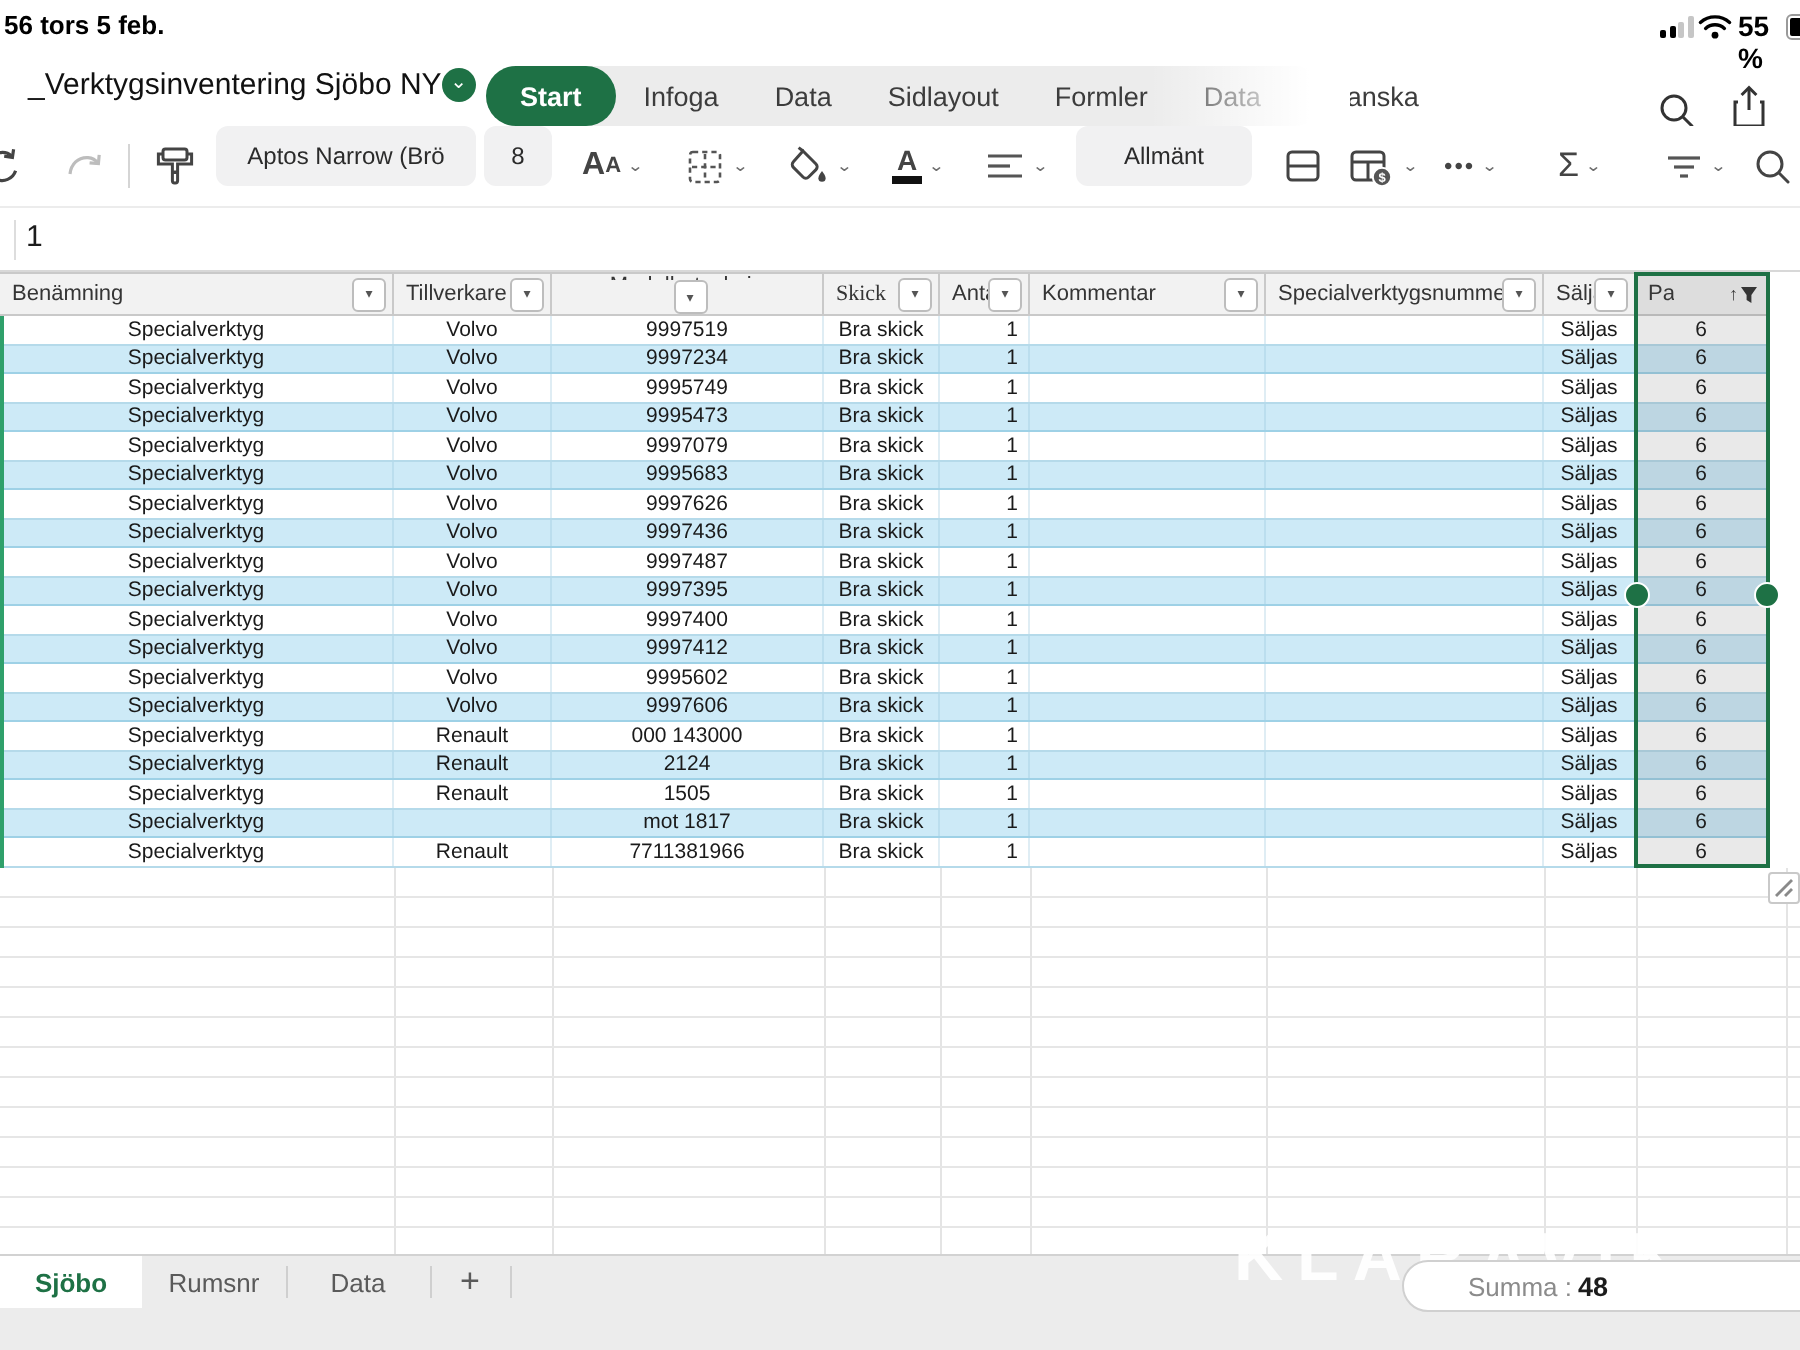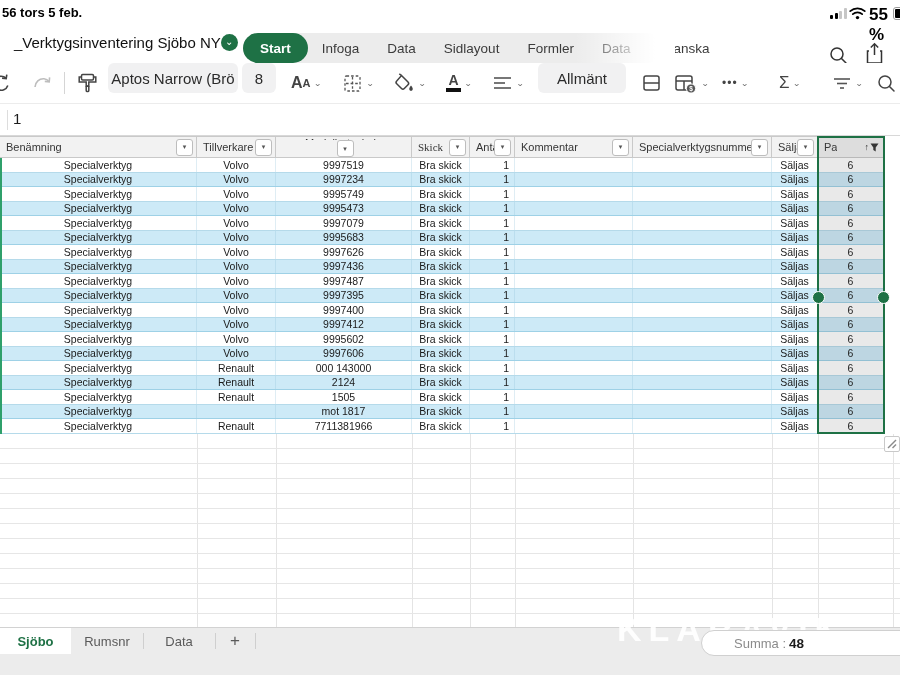--- a/index.html
+++ b/index.html
@@ -5,40 +5,40 @@
   html,body{margin:0;padding:0;}
   body{width:900px;height:675px;overflow:hidden;position:relative;background:#fff;
        font-family:"Liberation Sans",sans-serif;-webkit-font-smoothing:antialiased;}
   .abs{position:absolute;}
   
   #statusbar{left:0;top:0;width:900px;height:26px;}
   #clock{left:2px;top:5px;font-size:13px;font-weight:bold;color:#000;}
   #sig{left:830px;top:8px;display:flex;align-items:flex-end;gap:1.5px;height:11px;}
   #sig i{display:block;width:3px;border-radius:1px;}
   #wifi{left:849px;top:7px;}
-  #batt-pct{left:869px;top:5px;font-size:17px;font-weight:bold;color:#000;}
+  #batt-pct{left:869px;top:5px;font-size:14px;font-weight:bold;color:#000;}
   #batt{left:893px;top:7px;width:22px;height:11px;border:1px solid #9a9a9a;border-radius:3px;}
   #batt i{position:absolute;left:1px;top:1px;bottom:1px;width:10px;background:#000;border-radius:1px;}
   
   #titlerow{left:0;top:26px;width:900px;height:38px;}
   #doc-title{left:14px;top:8px;display:flex;align-items:center;gap:0;font-size:15px;color:#111;}
   #title-badge{width:17px;height:17px;border-radius:50%;background:#1e7145;color:#fff;display:flex;
                align-items:center;justify-content:center;font-size:10px;line-height:1;padding-bottom:2px;box-sizing:border-box;}
   #ribbon{left:243px;top:7px;width:419px;height:30px;background:#ececec;border-radius:15px;
           display:flex;align-items:center;}
   .rtab{padding:0 14px;font-size:13.5px;color:#3c3c3c;height:30px;display:flex;align-items:center;white-space:nowrap;}
   .rtab.active{background:#1e7145;color:#fff;border-radius:15px;padding:0 17px;font-weight:bold;}
   #ribbon-fade{left:575px;top:5px;width:100px;height:34px;background:linear-gradient(90deg,rgba(255,255,255,0),#fff 80%);}
   #ttl-search{left:829px;top:9px;}
   #ttl-share{left:865px;top:7px;}
   
   #toolbar{left:0;top:63px;width:900px;height:40px;background:#fff;}
   .titem{position:absolute;top:0;height:40px;display:flex;align-items:center;}
   .pill{background:#f1f1f2;border-radius:6px;height:30px;display:flex;align-items:center;justify-content:center;
-        font-size:15px;color:#2b2b2b;overflow:hidden;white-space:nowrap;}
+        font-size:12px;color:#2b2b2b;overflow:hidden;white-space:nowrap;}
   .chev{font-size:10px;color:#6e6e6e;margin-left:3px;transform:scaleY(.8);}
   .tdivider{position:absolute;top:9px;width:1px;height:22px;background:#d5d5d5;}
   .glyph{color:#444;}
   
   #fbar{left:0;top:103px;width:900px;height:33px;background:#fff;border-top:1px solid #ececec;border-bottom:1px solid #d8d8d8;box-sizing:border-box;}
   #fbar-gutter{left:7px;top:6px;width:1px;height:20px;background:#ddd;}
   #fbar-val{left:13px;top:6px;font-size:15px;color:#1c1c1c;}
   
   #grid{left:0;top:136px;width:900px;height:491px;background:#fff;overflow:hidden;}
   .hcell{position:absolute;top:0;height:22px;background:#f2f2f2;border-right:1px solid #c9c9c9;

